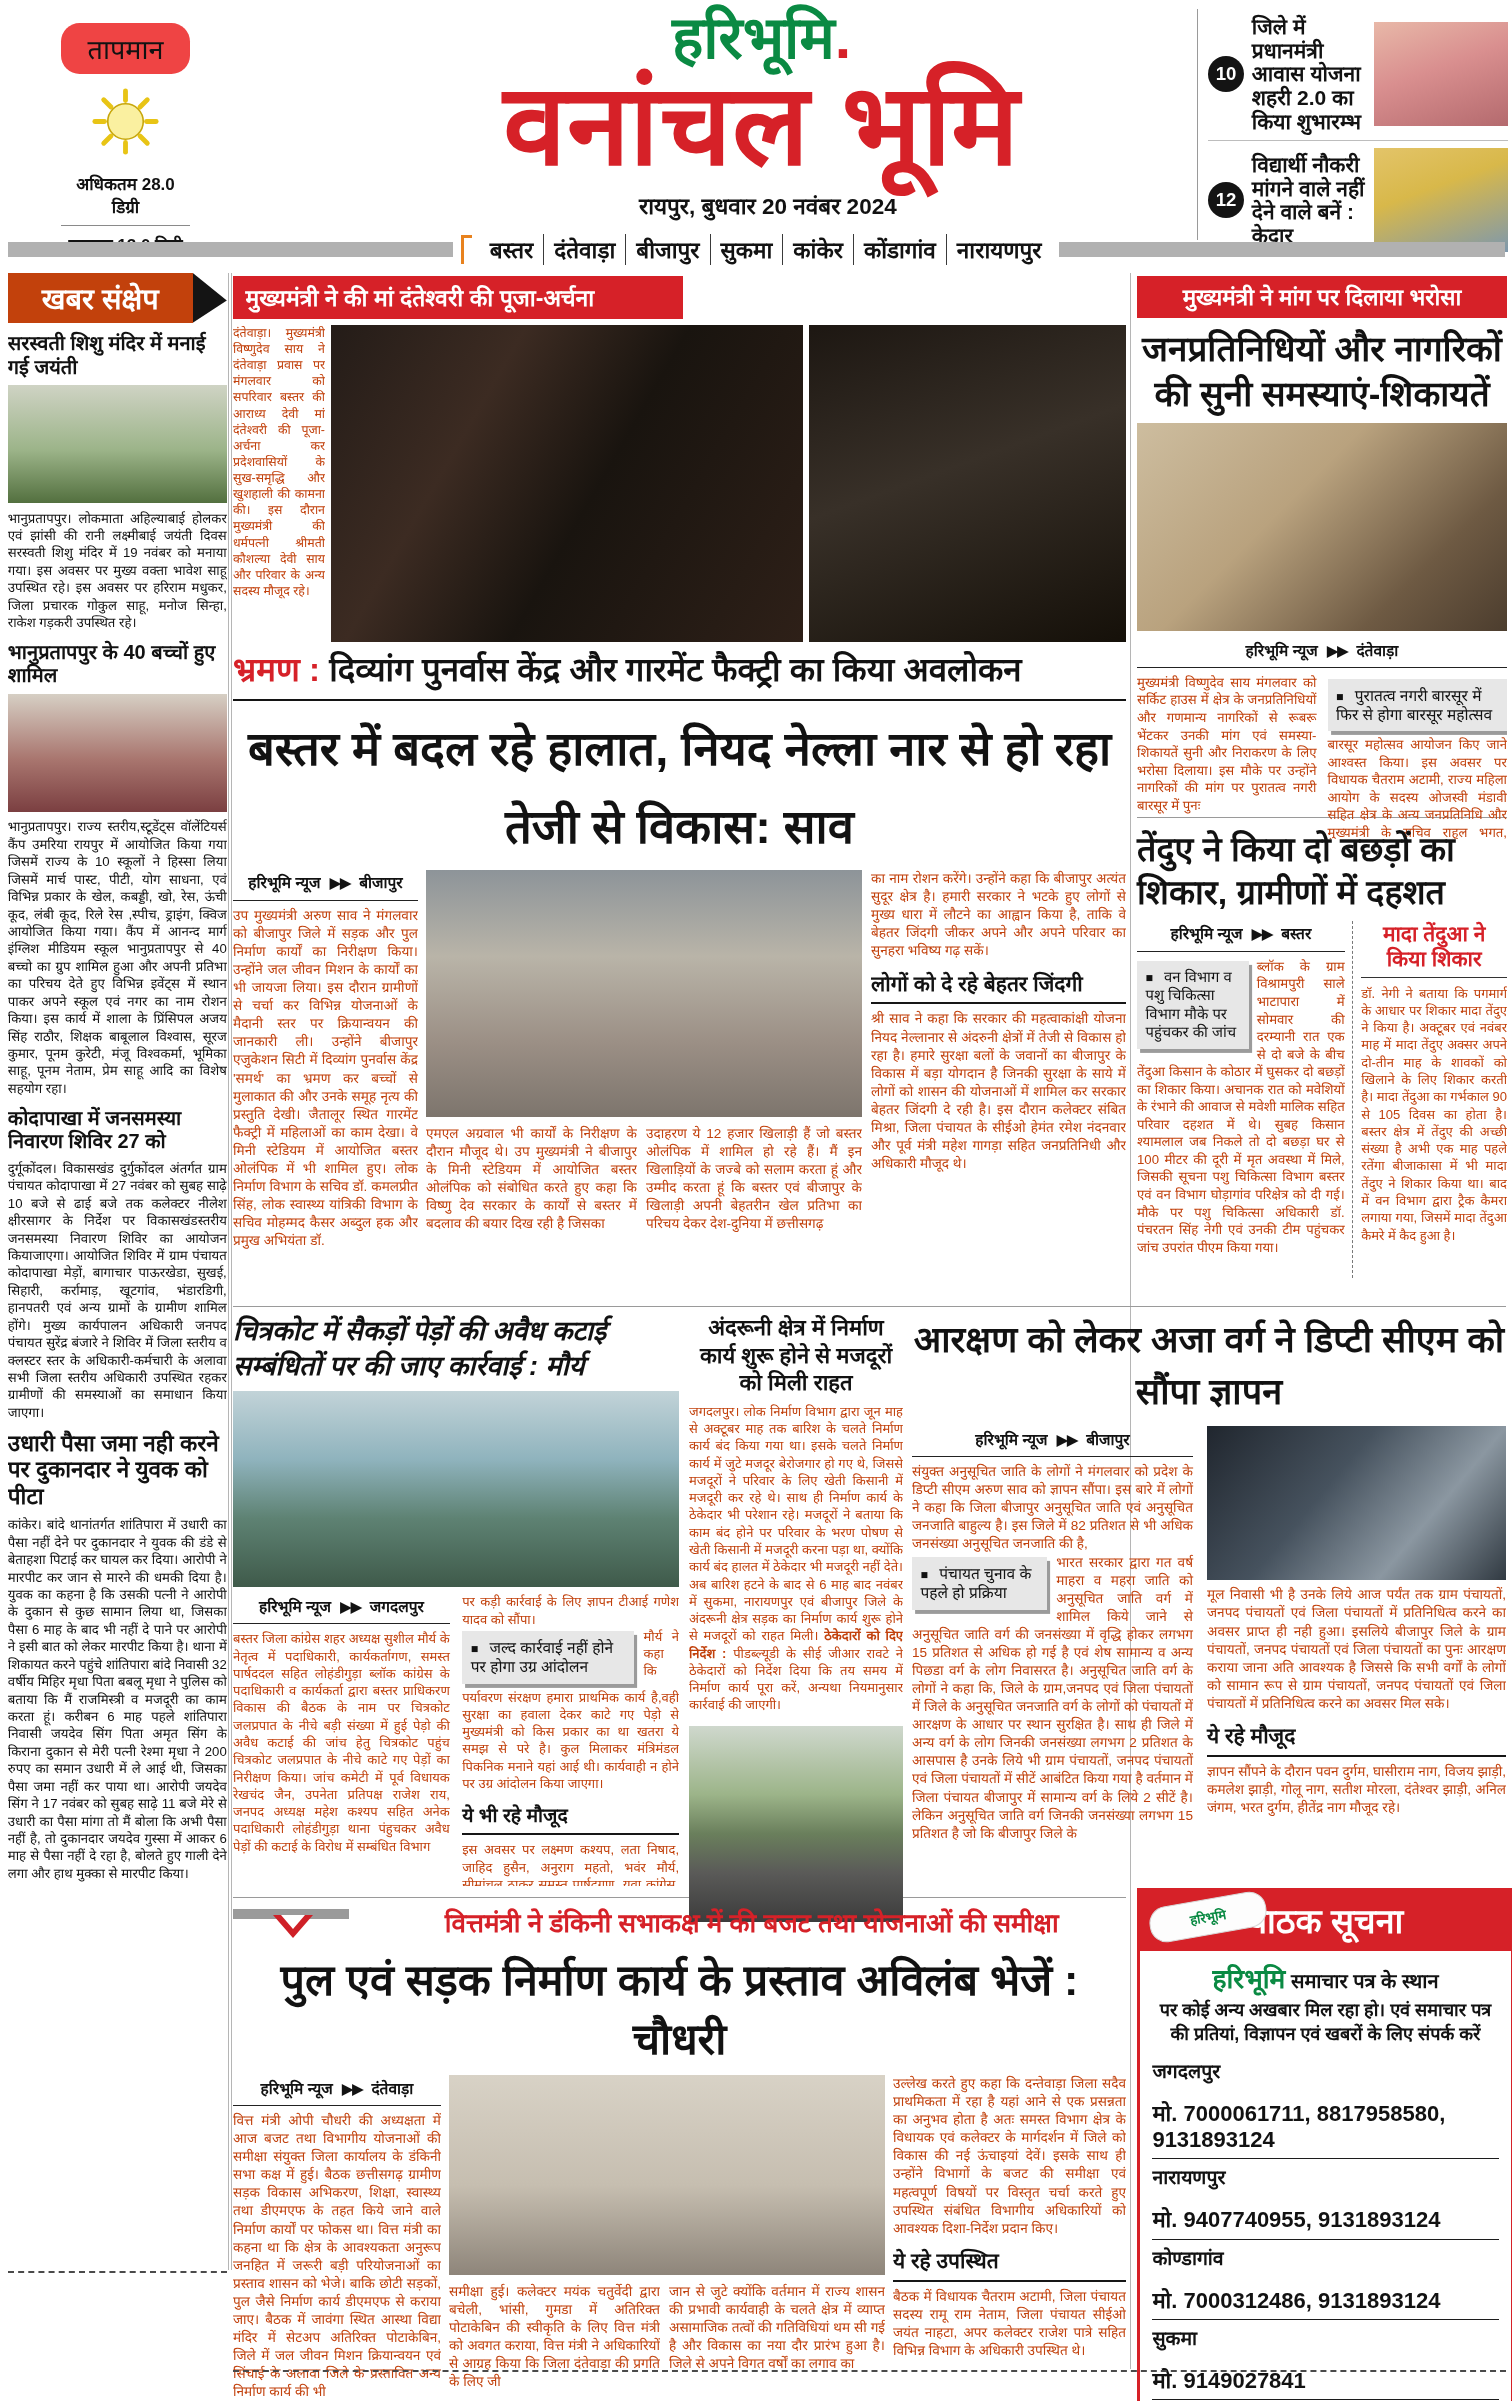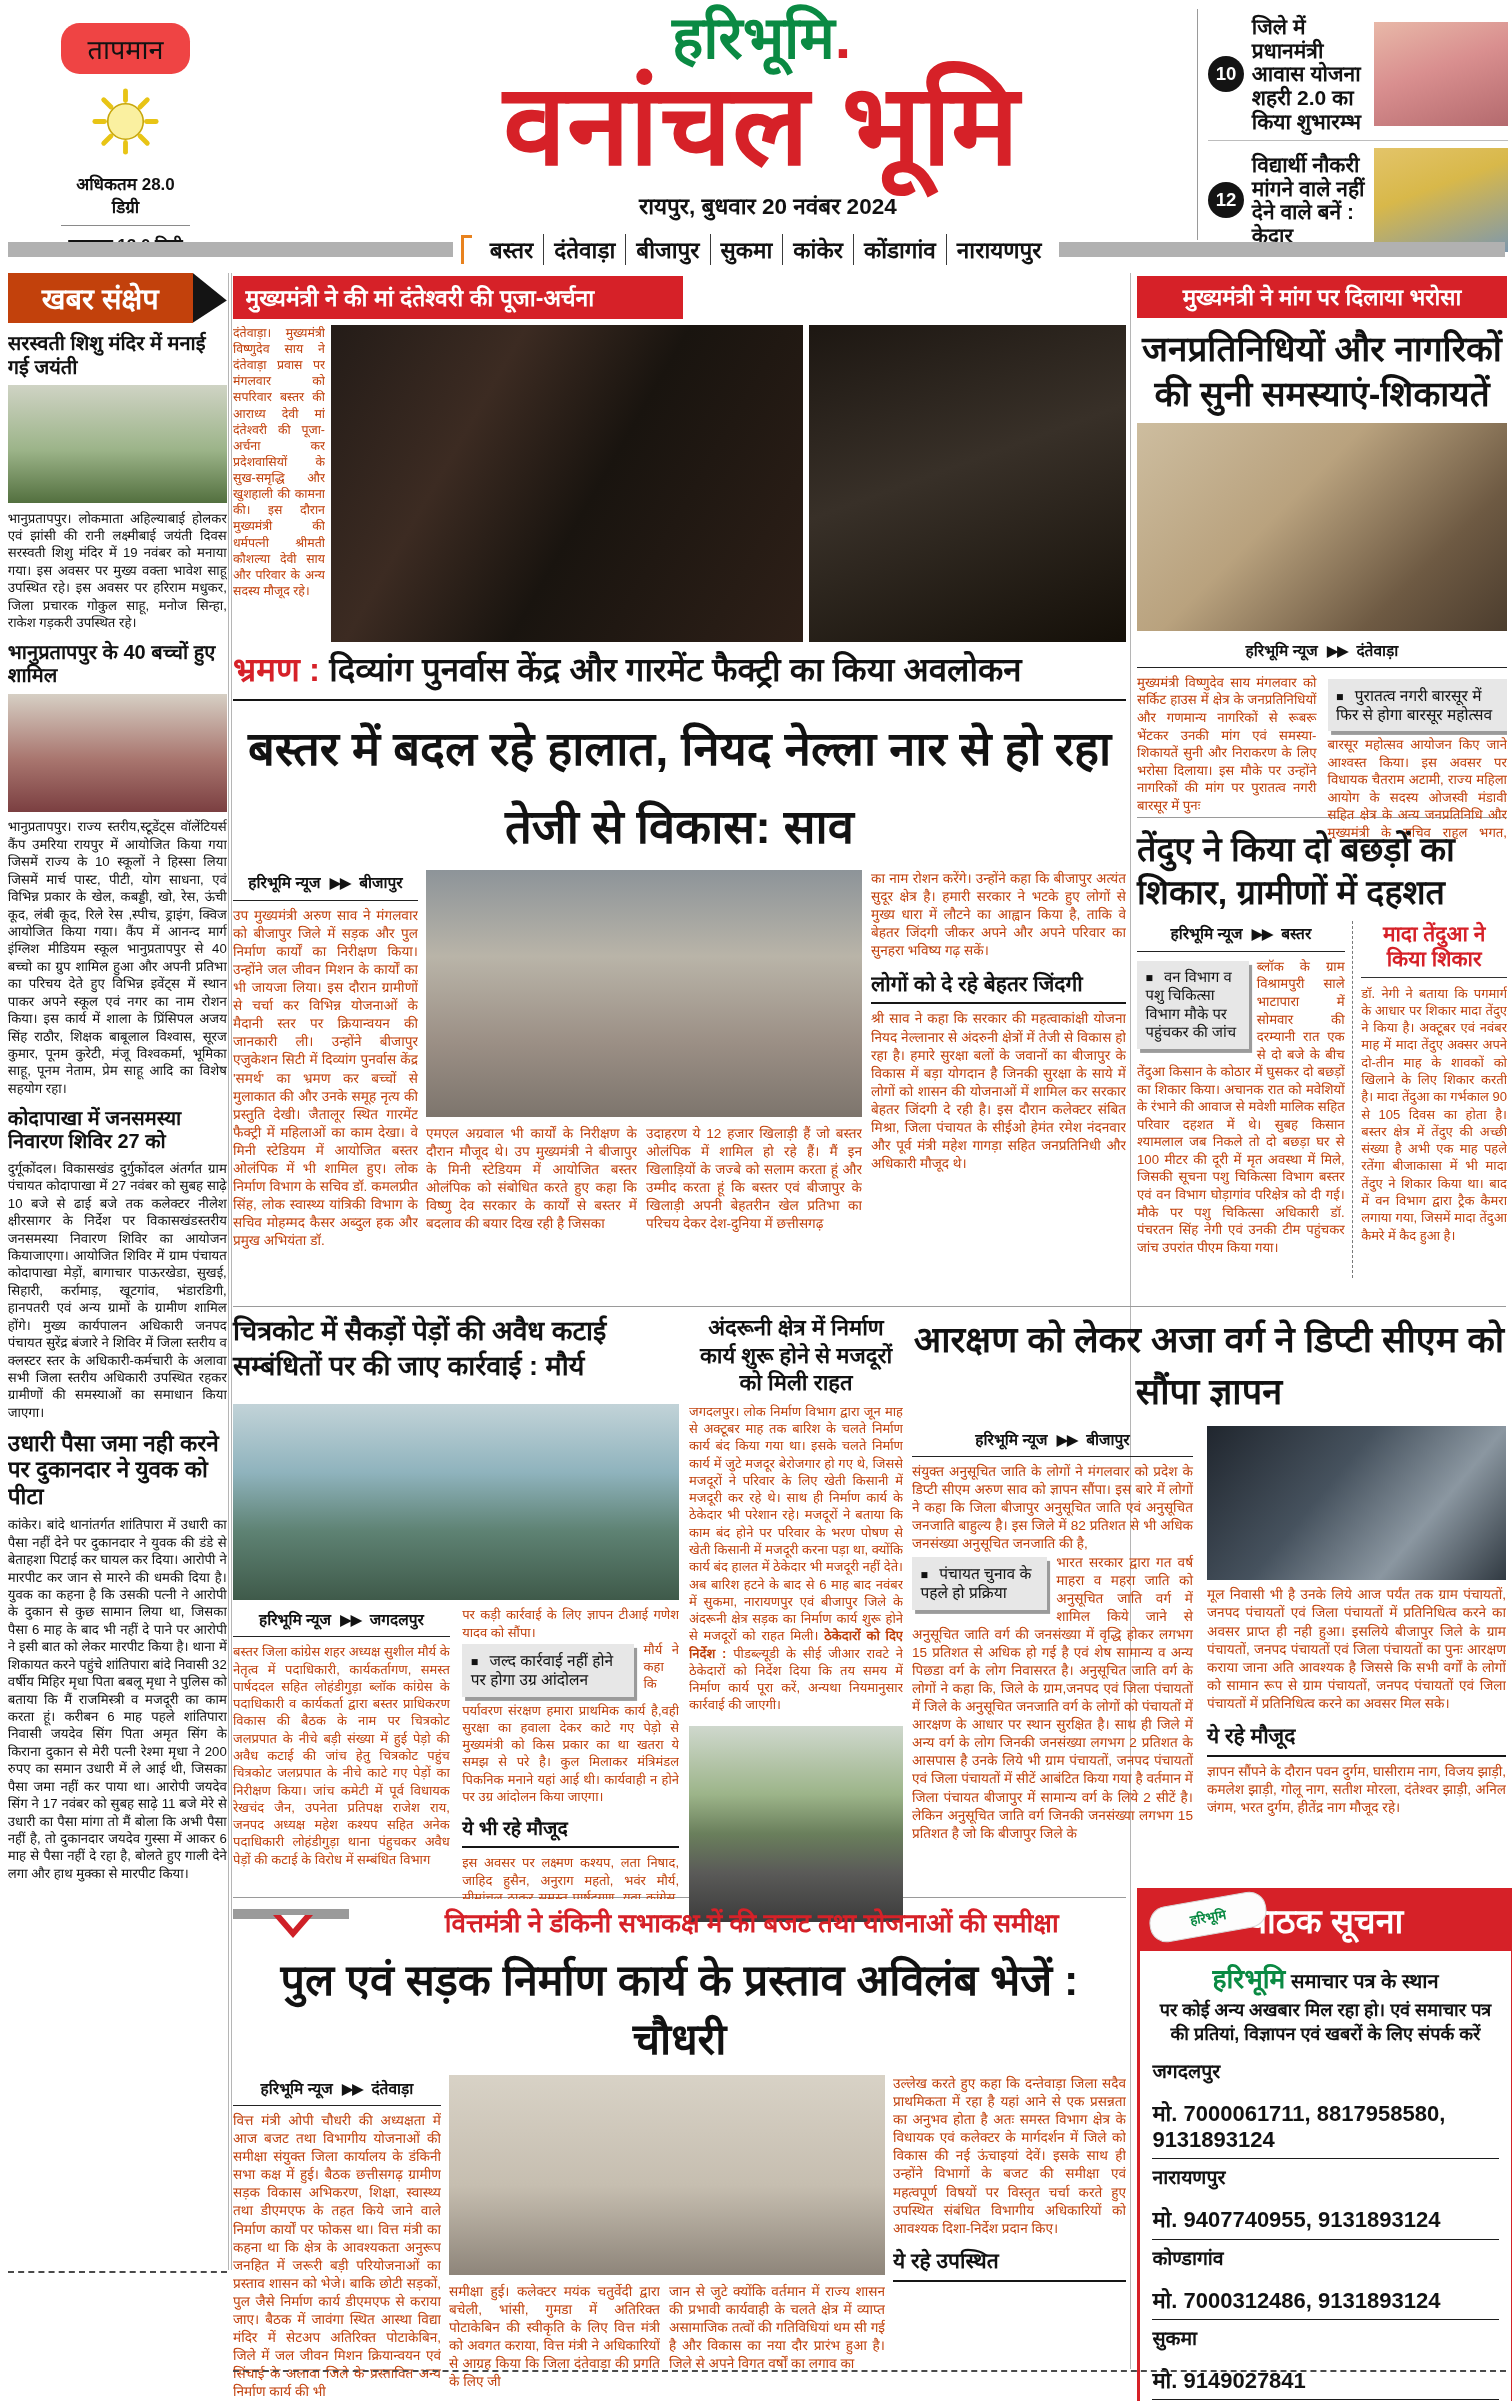--- a/index.html
+++ b/index.html
@@ -101,21 +101,21 @@
   #leo{left:1137px;top:825px;width:370px;}
   #leo .hl{font-size:34px;font-weight:bold;line-height:1.25;margin:3.1px 0 7.8px;}
   #leo-cols{display:flex;height:357px;overflow:hidden;}
   #leo-l{width:208px;padding-right:7.8px;}
   #leo-r{width:146px;border-left:1.6px dashed #777;padding-left:7.8px;}
   #leo-l .qbox{float:left;width:95px;margin:3.1px 7.8px 4.7px 0;font-size:14.8px;}
   .red-hl{color:#d62128;font-size:21px;font-weight:bold;text-align:center;line-height:1.2;
           border-bottom:1.6px solid #333;padding-bottom:6.2px;margin-bottom:6.2px;}
   
   #chk{left:233px;top:1314px;width:446px;}
-  #chk .hl{font-size:27px;font-weight:bold;line-height:1.28;margin-bottom:21px;}
+  #chk .hl{font-size:27px;font-weight:bold;line-height:1.28;margin-bottom:8px;font-style:italic;}
   #chk .ph{width:446px;height:196px;margin-bottom:6.2px;}
   #chk-cols{display:flex;gap:12.4px;height:293px;overflow:hidden;}
   #chk-cols .c{flex:1;}
   #chk .qbox{float:left;width:155px;margin:3.1px 9.3px 4.7px 0;}
   
   #road{left:689px;top:1314px;width:214px;}
   #road .hl{font-size:22px;font-weight:bold;text-align:center;line-height:1.25;margin-bottom:6.2px;}
   #road .bd{height:317px;overflow:hidden;font-size:13px;}
   #road .ph{width:214px;height:196px;margin-top:6.2px;}
   
@@ -403,20 +403,21 @@
           <span>दंतेवाड़ा</span>
         </div>
         <div class="jt">वित्त मंत्री ओपी चौधरी की अध्यक्षता में आज बजट तथा विभागीय योजनाओं की समीक्षा संयुक्त जिला कार्यालय के डंकिनी सभा कक्ष में हुई। बैठक छत्तीसगढ़ ग्रामीण सड़क विकास अभिकरण, शिक्षा, स्वास्थ्य तथा डीएमएफ के तहत किये जाने वाले निर्माण कार्यों पर फोकस था। वित्त मंत्री का कहना था कि क्षेत्र के आवश्यकता अनुरूप जनहित में जरूरी बड़ी परियोजनाओं का प्रस्ताव शासन को भेजे। बाकि छोटी सड़कों, पुल जैसे निर्माण कार्य डीएमएफ से कराया जाए। बैठक में जावंगा स्थित आस्था विद्या मंदिर में सेटअप अतिरिक्त पोटाकेबिन, जिले में जल जीवन मिशन क्रियान्वयन एवं सिंचाई के अलावा जिले के प्रस्तावित अन्य निर्माण कार्य की भी</div>
       </div>
       <div id="bud-ph" class="ph ph-meeting"></div>
       <div id="bud-c2" class="jt">समीक्षा हुई। कलेक्टर मयंक चतुर्वेदी द्वारा बचेली, भांसी, गुमडा में अतिरिक्त पोटाकेबिन की स्वीकृति के लिए वित्त मंत्री को अवगत कराया, वित्त मंत्री ने अधिकारियों से आग्रह किया कि जिला दंतेवाड़ा की प्रगति के लिए जी</div>
       <div id="bud-c3" class="jt">जान से जुटे क्योंकि वर्तमान में राज्य शासन की प्रभावी कार्यवाही के चलते क्षेत्र में व्याप्त असामाजिक तत्वों की गतिविधियां थम सी गई है और विकास का नया दौर प्रारंभ हुआ है। जिले से अपने विगत वर्षों का लगाव का</div>
       <div id="bud-c4">
         <div class="jt">उल्लेख करते हुए कहा कि दन्तेवाड़ा जिला सदैव प्राथमिकता में रहा है यहां आने से एक प्रसन्नता का अनुभव होता है अतः समस्त विभाग क्षेत्र के विधायक एवं कलेक्टर के मार्गदर्शन में जिले को विकास की नई ऊंचाइयां देवें। इसके साथ ही उन्होंने विभागों के बजट की समीक्षा एवं महत्वपूर्ण विषयों पर विस्तृत चर्चा करते हुए उपस्थित संबंधित विभागीय अधिकारियों को आवश्यक दिशा-निर्देश प्रदान किए।</div>
         <div class="subhead">ये रहे उपस्थित</div>
+        <div class="jt">बैठक में विधायक चैतराम अटामी, जिला पंचायत सदस्य रामू राम नेताम, जिला पंचायत सीईओ जयंत नाहटा, अपर कलेक्टर राजेश पात्रे सहित विभिन्न विभाग के अधिकारी उपस्थित थे।</div>
       </div>
     </div>
   </div>
 
   <div class="abs" id="notice">
     <div class="nt-head">
       <div class="roll">
         <span>हरिभूमि</span>
       </div>
       <span>पाठक सूचना</span>

